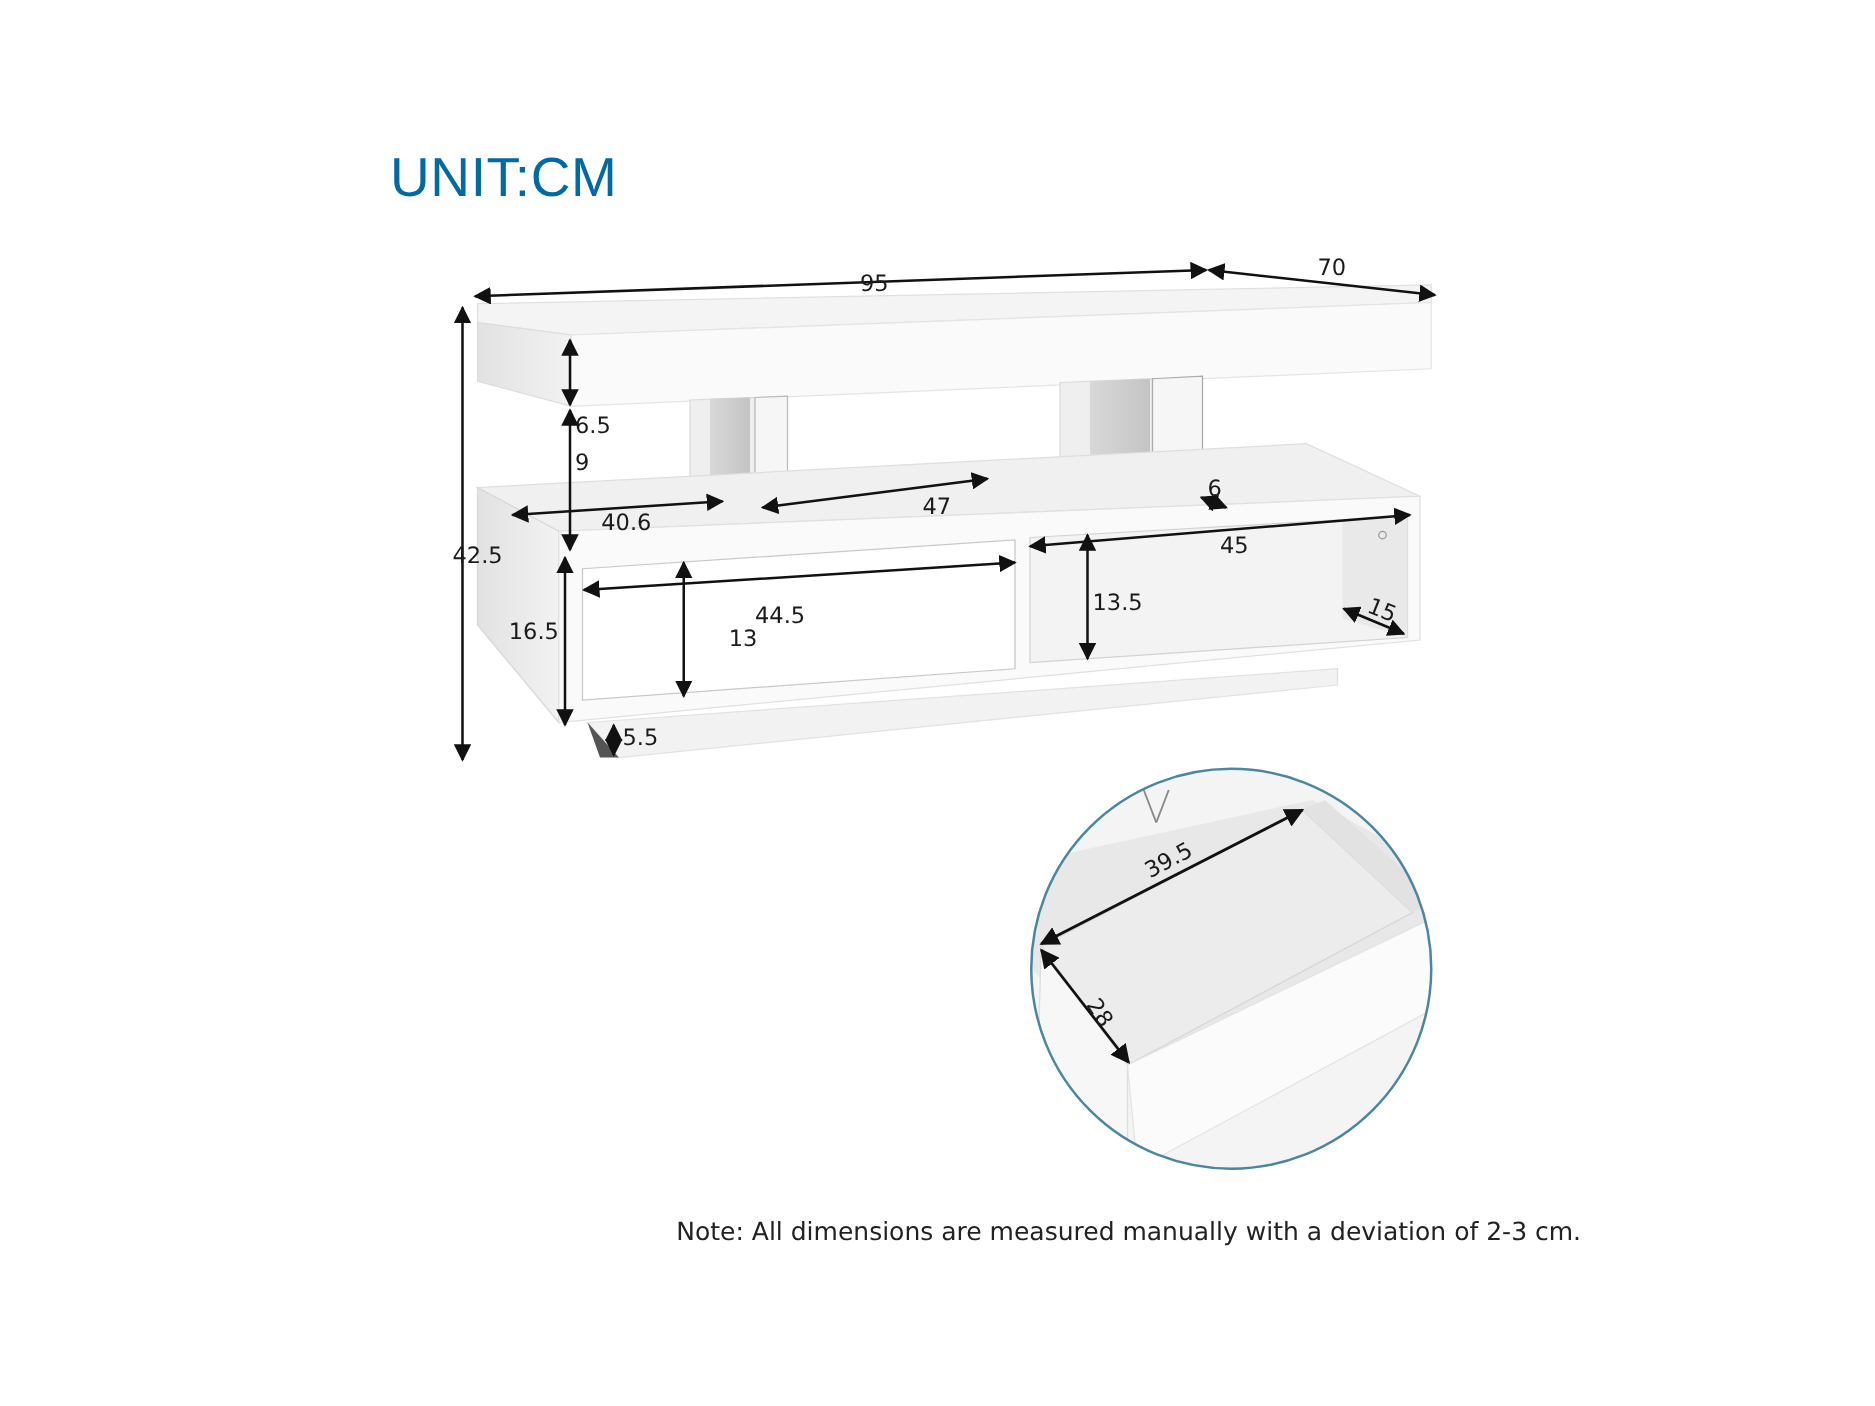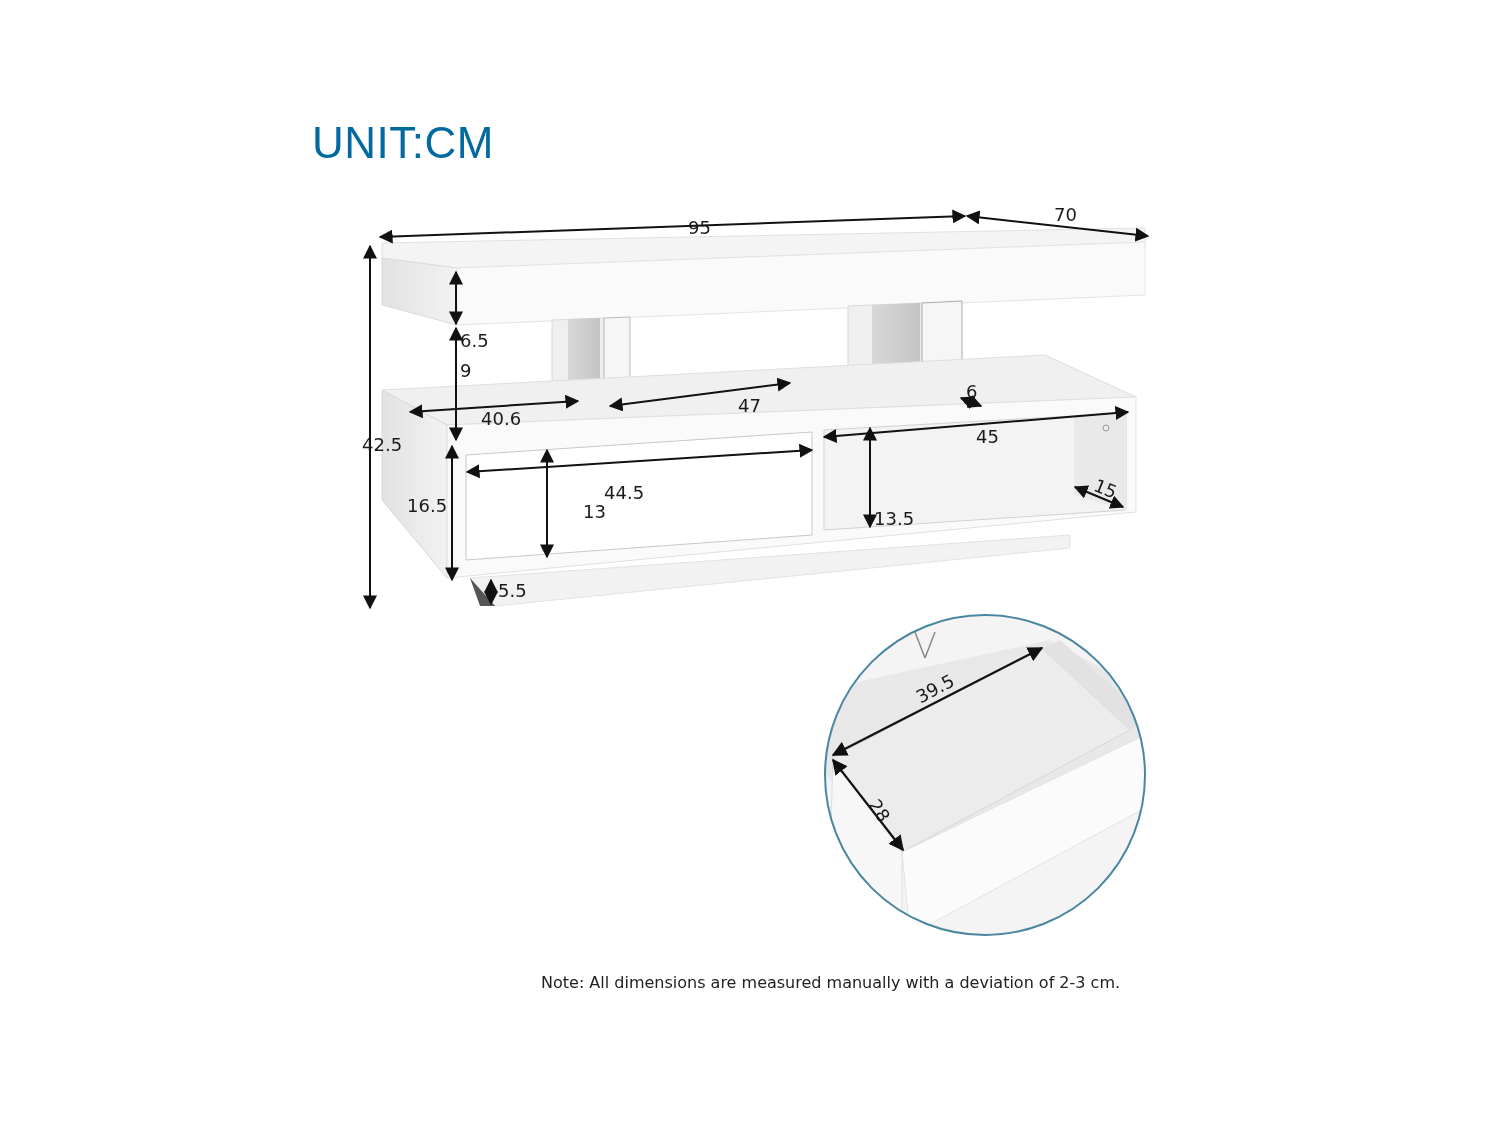--- a/index.html
+++ b/index.html
@@ -1,19 +1,19 @@
 <!DOCTYPE html>
 <html><head>
 <meta charset="utf-8">
 <style>
   html, body { margin:0; padding:0; background:#ffffff; }
   body { width:1500px; height:1125px; position:relative; overflow:hidden; font-family:"DejaVu Sans", sans-serif; }
   .title { position:absolute; left:312px; top:118px; font-family:"Liberation Sans", sans-serif; font-weight:normal; font-size:44px; color:#0369a1; letter-spacing:0.5px; }
   .lbl { position:absolute; font-family:"DejaVu Sans", sans-serif; font-size:18px; color:#1a1a1a; white-space:nowrap; }
-  .note { position:absolute; left:541px; top:973px; font-family:"DejaVu Sans", sans-serif; font-size:16px; color:#222; white-space:nowrap; }
+  .note { position:absolute; left:541px; top:973px; font-family:"DejaVu Sans", sans-serif; font-size:20px; color:#222; white-space:nowrap; }
   svg.art { position:absolute; left:0; top:0; }
 </style>
 </head>
 <body>
 
 <div class="title">UNIT:CM</div>
 
 <svg class="art" width="1500" height="1125" viewBox="0 0 1500 1125">
   <defs>
     <marker id="ah" viewBox="0 0 10 10" refX="9" refY="5" markerWidth="7" markerHeight="7" orient="auto-start-reverse">
@@ -101,21 +101,21 @@
 
 <div class="lbl" style="left:688px;top:217px;">95</div>
 <div class="lbl" style="left:1054px;top:204px;">70</div>
 <div class="lbl" style="left:322px;top:434px;margin-left:40px;">42.5</div>
 <div class="lbl" style="left:460px;top:286px;margin-top:44px;">6.5</div>
 <div class="lbl" style="left:460px;top:360px;">9</div>
 <div class="lbl" style="left:481px;top:408px;">40.6</div>
 <div class="lbl" style="left:738px;top:395px;">47</div>
 <div class="lbl" style="left:966px;top:381px;">6</div>
 <div class="lbl" style="left:976px;top:426px;">45</div>
-<div class="lbl" style="left:874px;top:472px;margin-top:36px;">13.5</div>
+<div class="lbl" style="left:874px;top:472px;">13.5</div>
 <div class="lbl" style="left:1094px;top:478px;transform:rotate(22deg);">15</div>
 <div class="lbl" style="left:604px;top:460px;margin-top:22px;">44.5</div>
 <div class="lbl" style="left:551px;top:501px;margin-left:32px;">13</div>
 <div class="lbl" style="left:407px;top:495px;">16.5</div>
 <div class="lbl" style="left:498px;top:580px;">5.5</div>
 <div class="lbl" style="left:915px;top:678px;transform:rotate(-28deg);">39.5</div>
 <div class="lbl" style="left:868px;top:800px;transform:rotate(57deg);">28</div>
 
 <div class="note">Note: All dimensions are measured manually with a deviation of 2-3 cm.</div>
 

